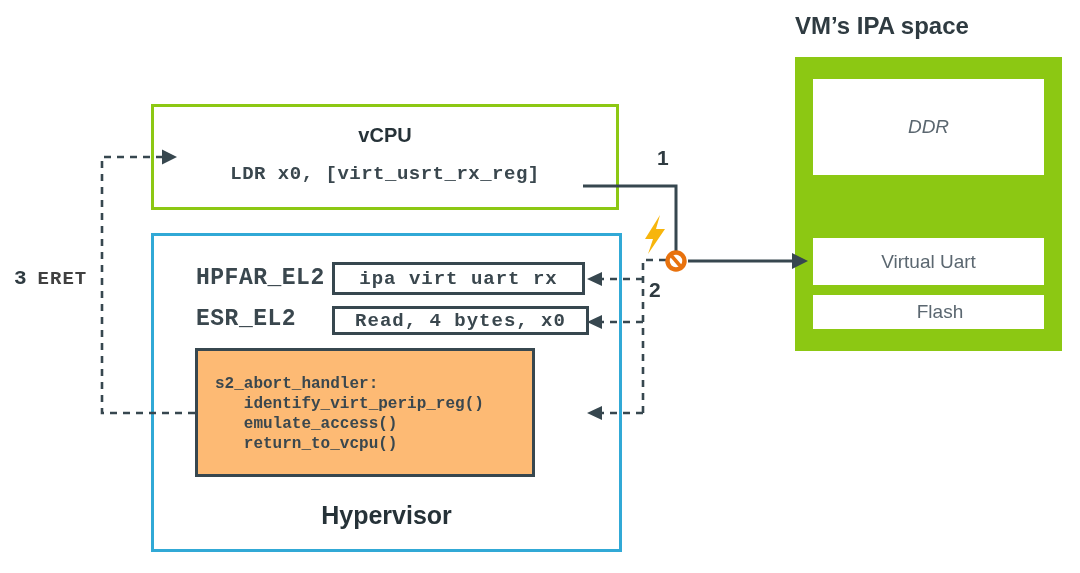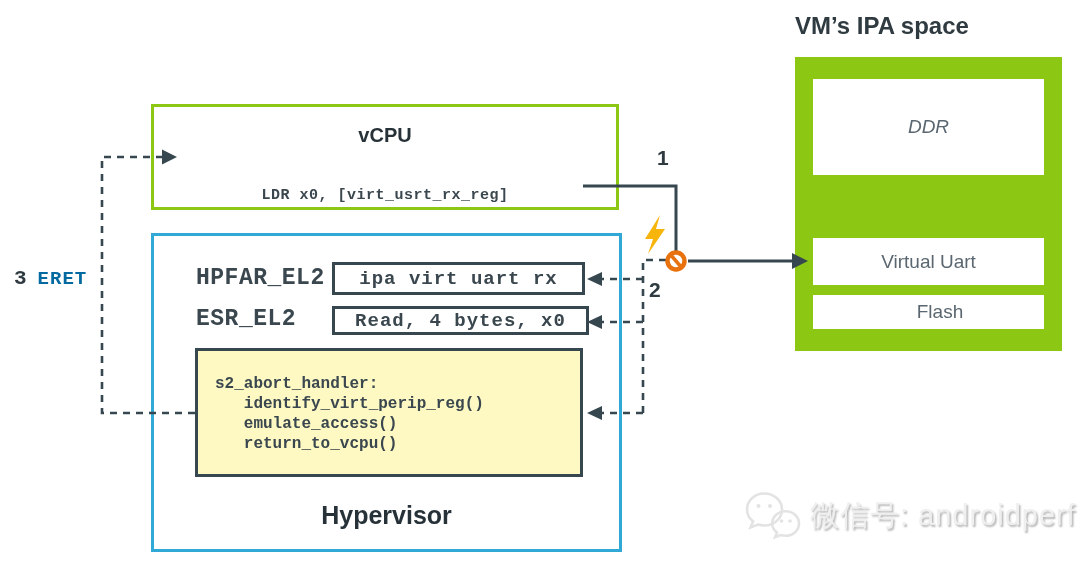--- a/index.html
+++ b/index.html
@@ -13,23 +13,23 @@
   
   .vcpu-box {
     left:151px; top:104px; width:468px; height:106px;
     border:3.5px solid #8cc813; background:#ffffff;
   }
   .vcpu-title {
     left:151px; top:124px; width:468px; text-align:center;
     font-size:20px; font-weight:bold; color:#263238;
   }
   .vcpu-code {
-    left:151px; top:187px; width:468px; text-align:center;
+    left:151px; top:163px; width:468px; text-align:center;
     font-family:"Liberation Mono", monospace; font-weight:bold;
-    font-size:15px; color:#3a474e; letter-spacing:0.5px; white-space:pre;
+    font-size:19px; color:#3a474e; letter-spacing:0.5px; white-space:pre;
   }
 
   .hyp-box {
     left:151px; top:233px; width:471px; height:319px;
     border:3px solid #31a9d6; background:#ffffff;
   }
   .hyp-title {
     left:151px; top:501px; width:471px; text-align:center;
     font-size:25px; font-weight:600; color:#263238;
   }
@@ -43,22 +43,22 @@
   .reg-valbox {
     border:3px solid #37474f; background:#ffffff;
     display:flex; align-items:center; justify-content:center;
     font-family:"Liberation Mono", monospace; font-weight:bold;
     font-size:19px; color:#3a474e; letter-spacing:1px; white-space:pre;
   }
   .reg-valbox-hpfar { left:332px; top:262px; width:253px; height:33px; }
   .reg-valbox-esr   { left:332px; top:306px; width:257px; height:29px; }
 
   .handler-box {
-    left:195px; top:348px; width:388px; height:129px;
-    border:3px solid #37474f; background:#fef9c3;
+    left:195px; top:348px; width:340px; height:129px;
+    border:3px solid #37474f; background:#fdba74;
     padding:23px 16px 0 17px;
   }
   .handler-line {
     font-family:"Liberation Mono", monospace; font-weight:bold;
     font-size:16px; line-height:20px; color:#3a474e; white-space:pre;
   }
 
   
   .vm-title {
     left:795px; top:12px; width:267px; text-align:left;
@@ -79,21 +79,21 @@
   
   .step-num {
     font-size:21px; font-weight:bold; color:#2f3b41;
     font-family:"Liberation Sans", sans-serif;
   }
   .step-1 { left:657px; top:146px; }
   .step-2 { left:649px; top:278px; }
   .step-3-wrap { left:14px; top:267px; display:flex; align-items:baseline; gap:11px; }
   .eret-label {
     font-family:"Liberation Mono", monospace; font-weight:bold;
-    font-size:19px; color:#0369a1; letter-spacing:1px;
+    font-size:19px; color:#404040; letter-spacing:1px;
   }
   .step-3-num {
     font-family:"Liberation Mono", monospace; font-weight:bold;
     font-size:21px; color:#2f3b41;
   }
 
   
   .overlay { left:0; top:0; width:1080px; height:573px; pointer-events:none; }
 
   
@@ -160,25 +160,14 @@
     <line x1="670" y1="254" x2="682" y2="268" stroke="#e8720e" stroke-width="3.5"></line>
   </svg>
 
   <div class="abs step-num step-1">1</div>
   <div class="abs step-num step-2">2</div>
   <div class="abs step-3-wrap">
     <span class="step-3-num">3</span>
     <span class="eret-label">ERET</span>
   </div>
 
-  <div class="abs watermark">
-    <svg width="58" height="54" viewBox="0 0 58 54" xmlns="http://www.w3.org/2000/svg">
-      <path d="M38 20.5c0 9-8 16-17.7 16-2.2 0-4.3-.3-6.2-.9L6.5 38.5l2.6-6.1C5.3 29.5 3 25.2 3 20.5 3 11.4 10.8 4.5 20.3 4.5S38 11.4 38 20.5z" fill="none" stroke="#e3e3e3" stroke-width="2.6"></path>
-      <circle cx="14.5" cy="17" r="2" fill="#e3e3e3"></circle>
-      <circle cx="26" cy="17" r="2" fill="#e3e3e3"></circle>
-      <path d="M55 34.5c0 6.8-6 12.3-13.4 12.3-1.7 0-3.4-.25-4.9-.75l-5.6 2.2 1.9-4.6c-2.9-2.25-4.8-5.5-4.8-9.15 0-6.8 6-12.3 13.4-12.3S55 27.7 55 34.5z" fill="none" stroke="#e3e3e3" stroke-width="2.6"></path>
-      <circle cx="37.5" cy="32" r="1.8" fill="#e3e3e3"></circle>
-      <circle cx="46" cy="32" r="1.8" fill="#e3e3e3"></circle>
-    </svg>
-    <span class="watermark-text">微信号: androidperf</span>
-  </div>
 
 </div>
 
 </body></html>

